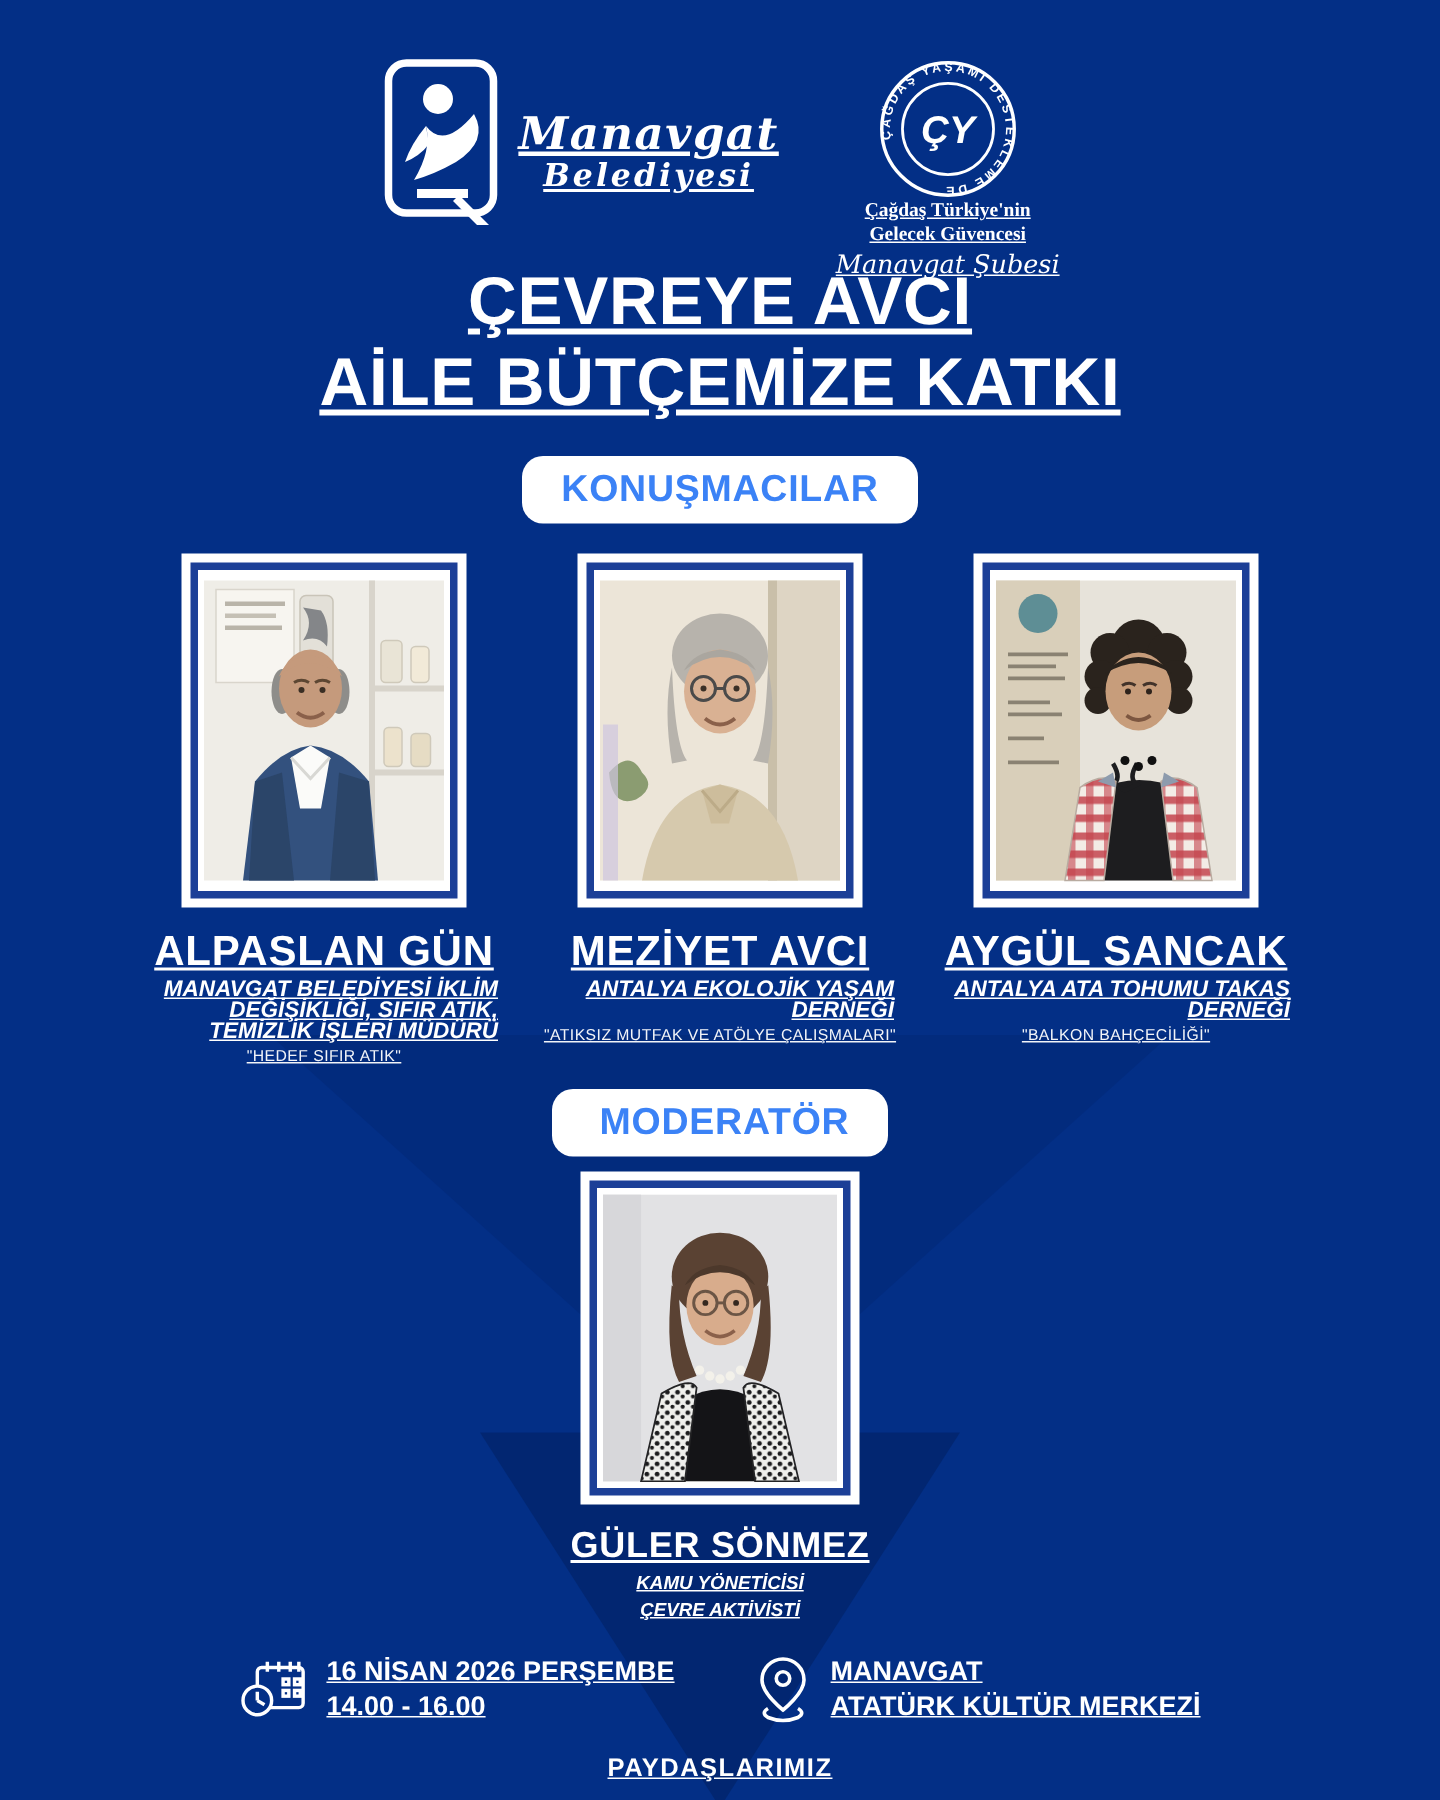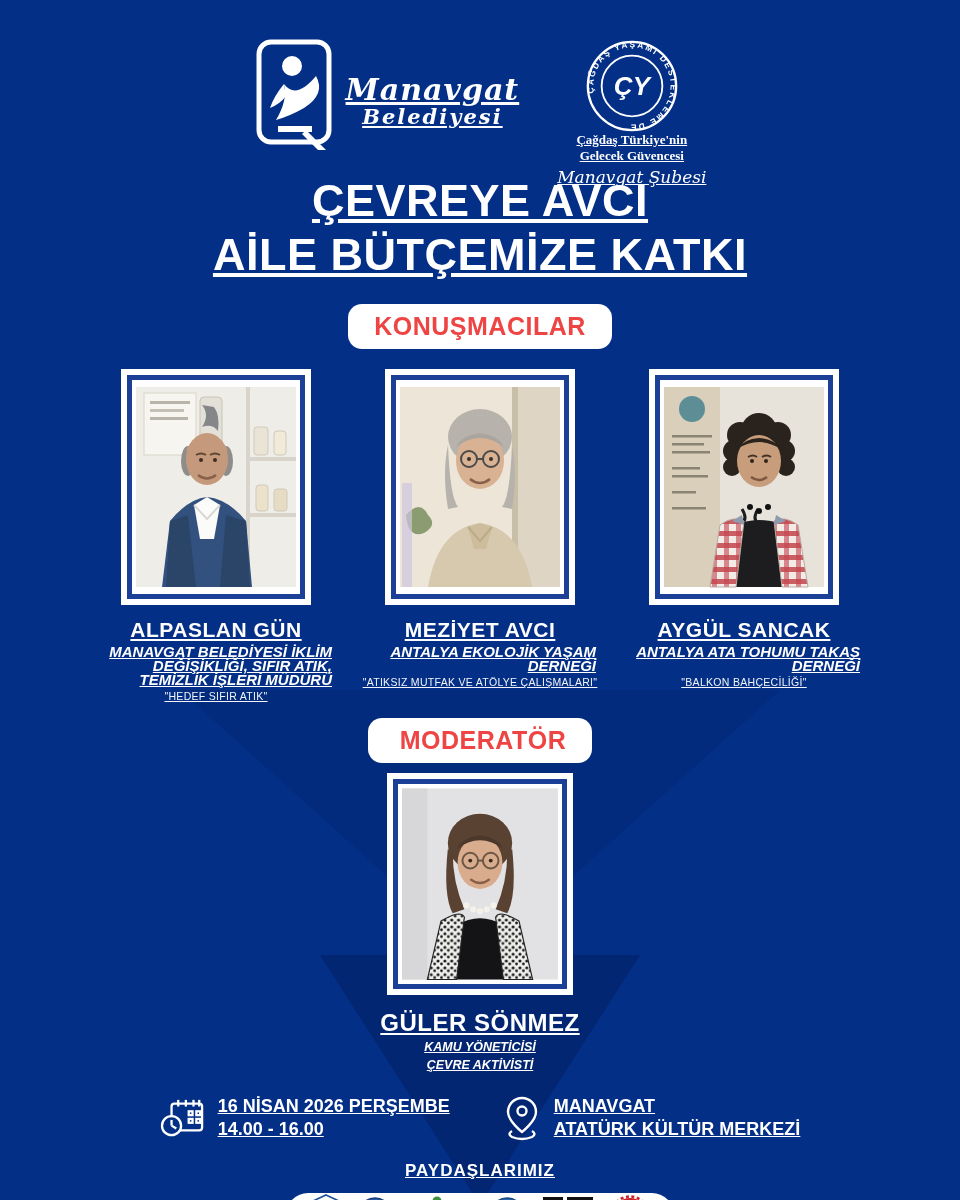--- a/index.html
+++ b/index.html
@@ -18,30 +18,30 @@
   .muni{display:flex;align-items:center;gap:10px;}
   .muni-text{display:flex;flex-direction:column;align-items:center;margin-top:16px;}
   .muni-name{font-family:"DejaVu Serif",serif;font-style:italic;font-weight:700;font-size:30px;line-height:30px;letter-spacing:1px;}
   .muni-sub{font-family:"DejaVu Serif",serif;font-style:italic;font-weight:700;font-size:21px;line-height:24px;letter-spacing:2px;}
   .cydd{display:flex;flex-direction:column;align-items:center;margin-top:2px;}
   .cydd-tag{font-family:"Liberation Serif",serif;font-weight:700;font-size:13px;line-height:16px;}
   .cydd-branch{font-family:"DejaVu Serif",serif;font-style:italic;font-size:17px;margin-top:3px;}
   
   .title{margin-top:24px;text-align:center;font-weight:800;font-size:45px;line-height:54px;letter-spacing:.5px;}
   
-  .badge{margin-top:22px;background:#fff;color:#ef4444;font-weight:800;font-size:25px;letter-spacing:.5px;
+  .badge{margin-top:22px;background:#fff;color:#3b82f6;font-weight:800;font-size:25px;letter-spacing:.5px;
          padding:8px 26px;border-radius:14px;}
   
   .speakers-row{display:flex;gap:28px;margin-top:20px;align-items:flex-start;}
   .card{display:flex;flex-direction:column;align-items:center;width:236px;}
   .frame{background:#fff;padding:6px;}
   .frame-inner{border:5px solid #1c3f97;padding:4px;background:#fff;}
   .photo{display:block;width:160px;height:206px;}
   .photo-mod{display:block;width:156px;height:192px;}
-  .s-name{margin-top:13px;font-weight:800;font-size:21px;letter-spacing:.5px;text-align:center;}
+  .s-name{margin-top:13px;font-weight:800;font-size:28px;letter-spacing:.5px;text-align:center;}
   .s-org{margin-top:3px;font-weight:700;font-style:italic;font-size:15px;line-height:14px;text-align:right;max-width:232px;}
   .s-topic{margin-top:3px;font-size:10.5px;letter-spacing:.3px;text-align:center;opacity:.95;}
   
   .mod-badge{margin-top:16px;padding-left:32px;}
   .mod-card{margin-top:10px;}
   .m-name{margin-top:14px;font-weight:800;font-size:24px;letter-spacing:.5px;text-align:center;}
   .m-role{margin-top:2px;font-weight:700;font-style:italic;font-size:12.5px;line-height:16px;text-align:center;}
   
   .event-row{display:flex;align-items:center;gap:52px;margin-top:22px;justify-content:flex-end;}
   .event-group{display:flex;align-items:center;gap:12px;}

